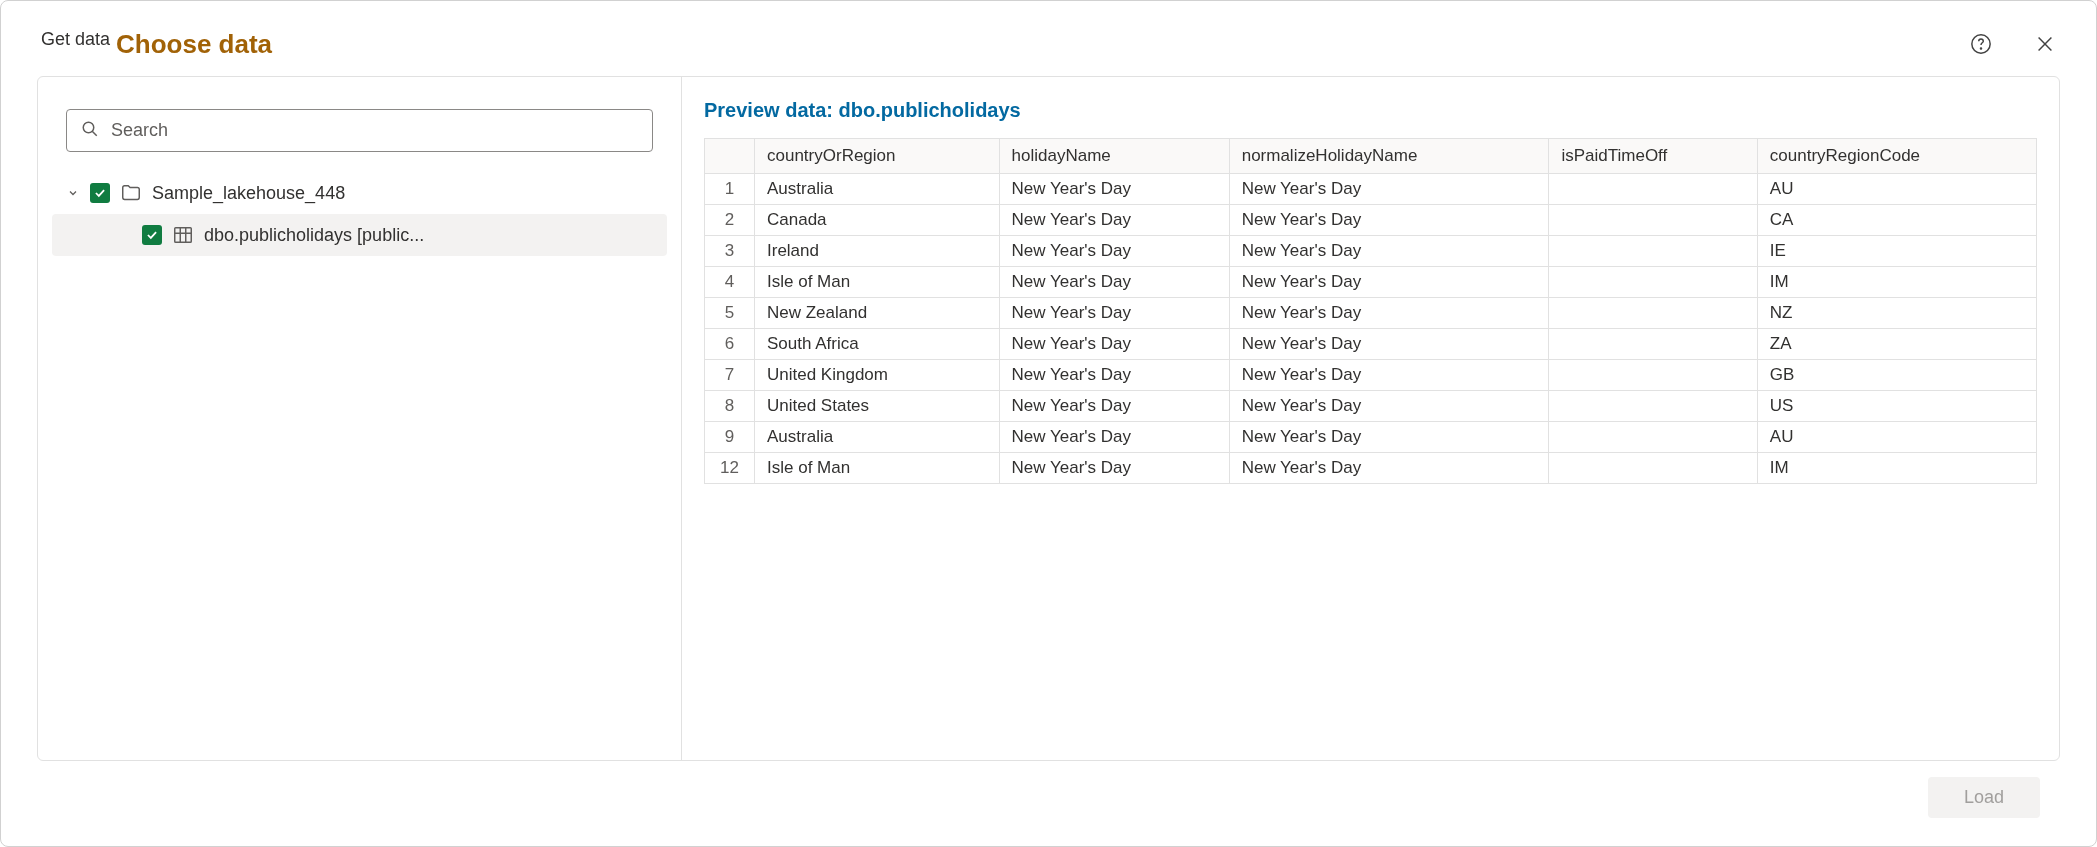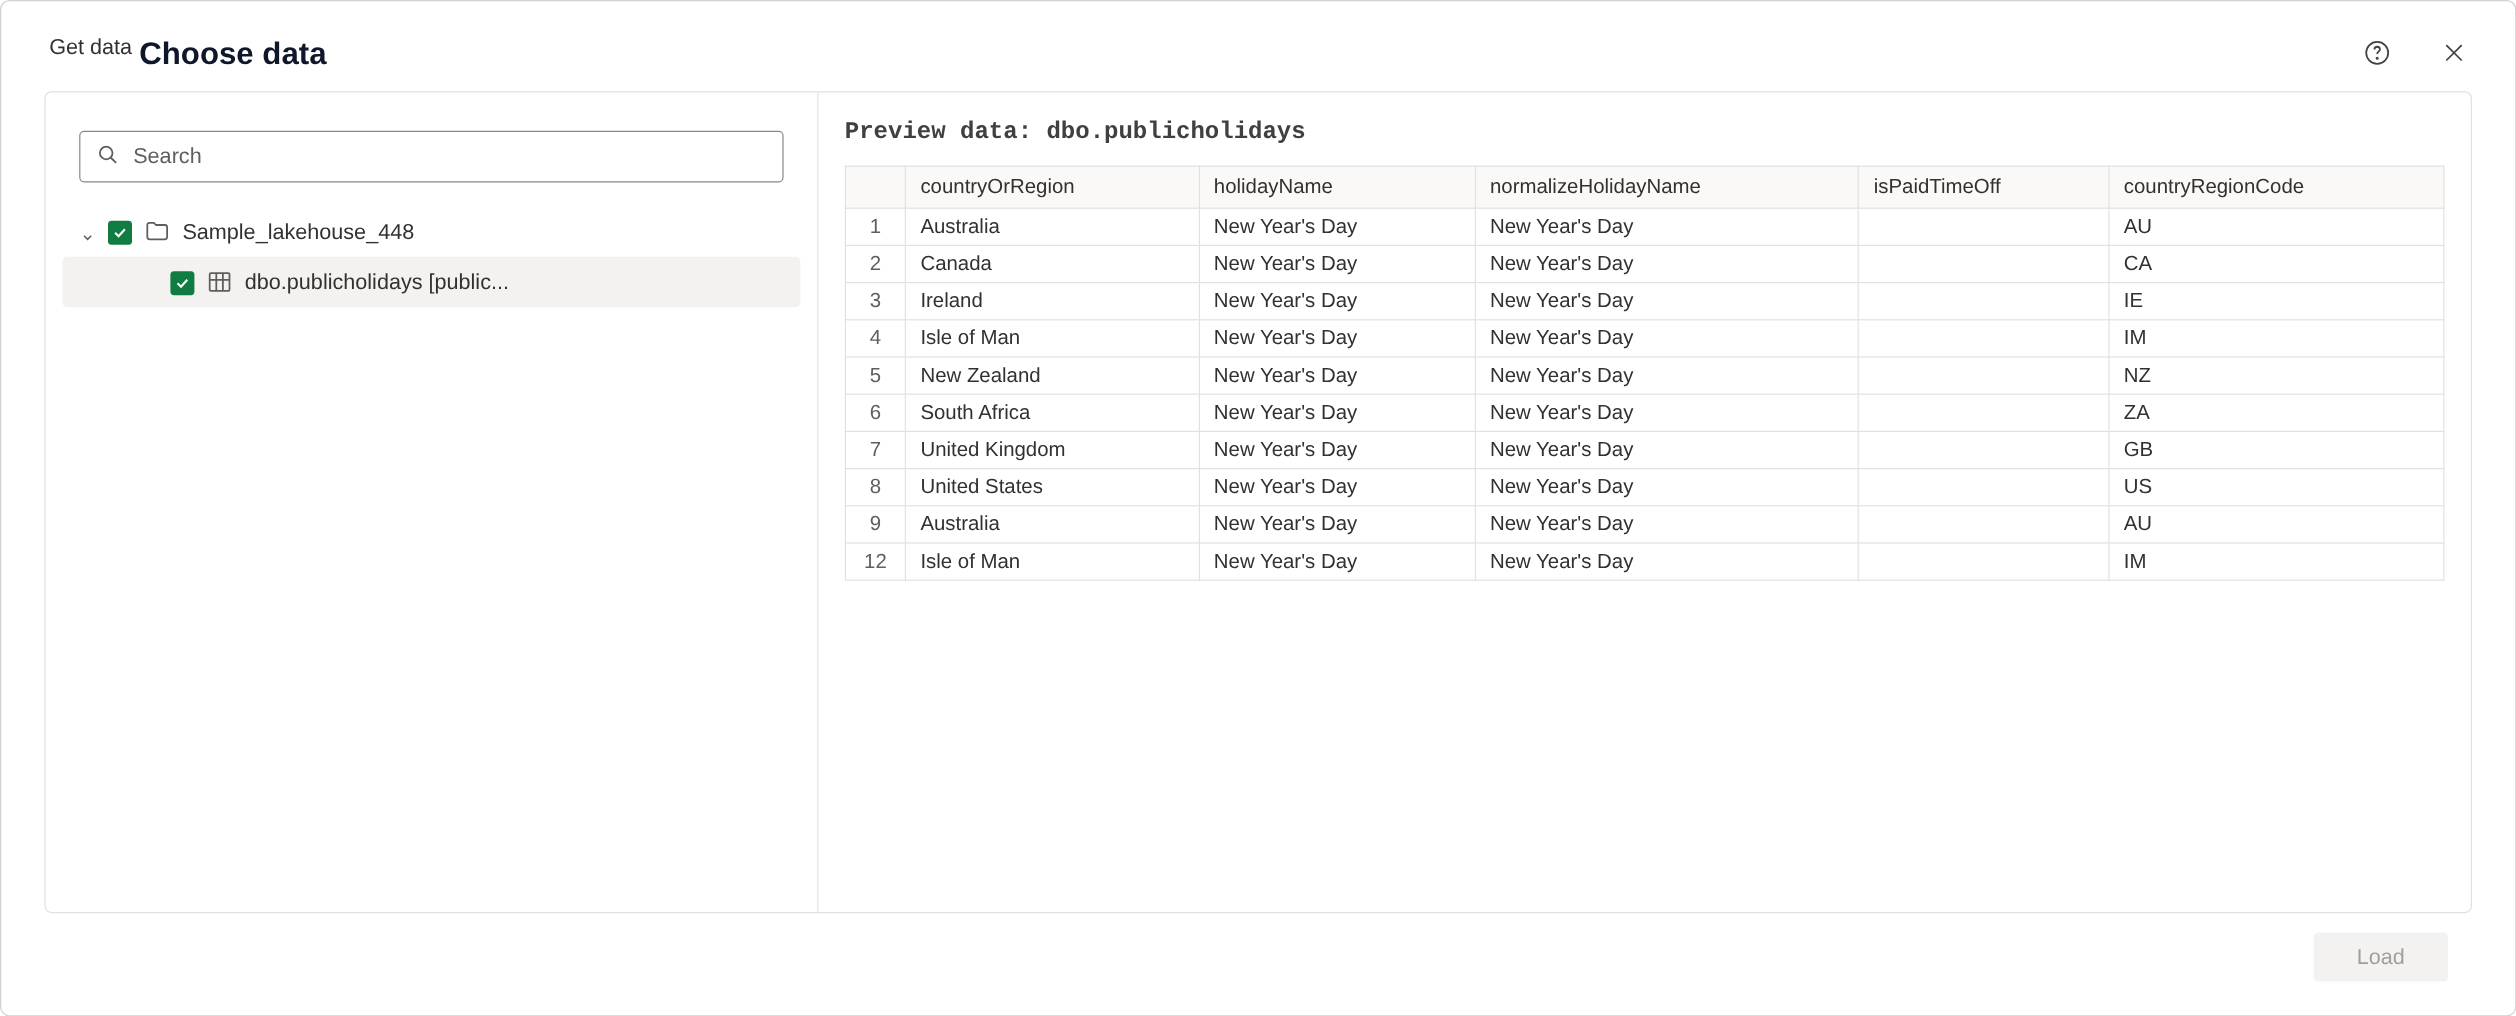--- a/index.html
+++ b/index.html
@@ -35,21 +35,21 @@
       gap: 6px;
     }
     .breadcrumb-text {
       font-size: 18px;
       color: #323130;
       font-weight: 400;
     }
     .dialog-title {
       font-size: 26px;
       font-weight: 600;
-      color: #0f172a;
+      color: #a16207;
     }
     .header-right {
       display: flex;
       align-items: center;
       gap: 42px;
       padding-top: 4px;
     }
     .icon-btn {
       border: none;
       background: transparent;
@@ -102,21 +102,21 @@
       background: transparent;
     }
     .search-input::placeholder {
       color: #605e5c;
     }
     .tree {
       padding: 6px 0;
     }
     .tree-item {
       display: flex;
-      align-items: flex-end;
+      align-items: center;
       gap: 10px;
       padding: 10px 14px;
       cursor: pointer;
       border-radius: 4px;
       font-size: 18px;
     }
     .tree-item.selected {
       background: #f3f2f1;
     }
     .tree-item.indent-1 {
@@ -165,22 +165,21 @@
     }
     .right-pane {
       flex: 1;
       padding: 22px 22px;
       overflow: auto;
     }
     .preview-title {
       font-size: 20px;
       font-weight: 600;
       margin-bottom: 16px;
-      color: #404040;
-      font-family: Liberation Mono, monospace;
+      color: #0369a1;
     }
     .data-table {
       border-collapse: collapse;
       width: 100%;
       font-size: 17px;
     }
     .data-table th {
       text-align: left;
       font-weight: 400;
       background: #faf9f8;

